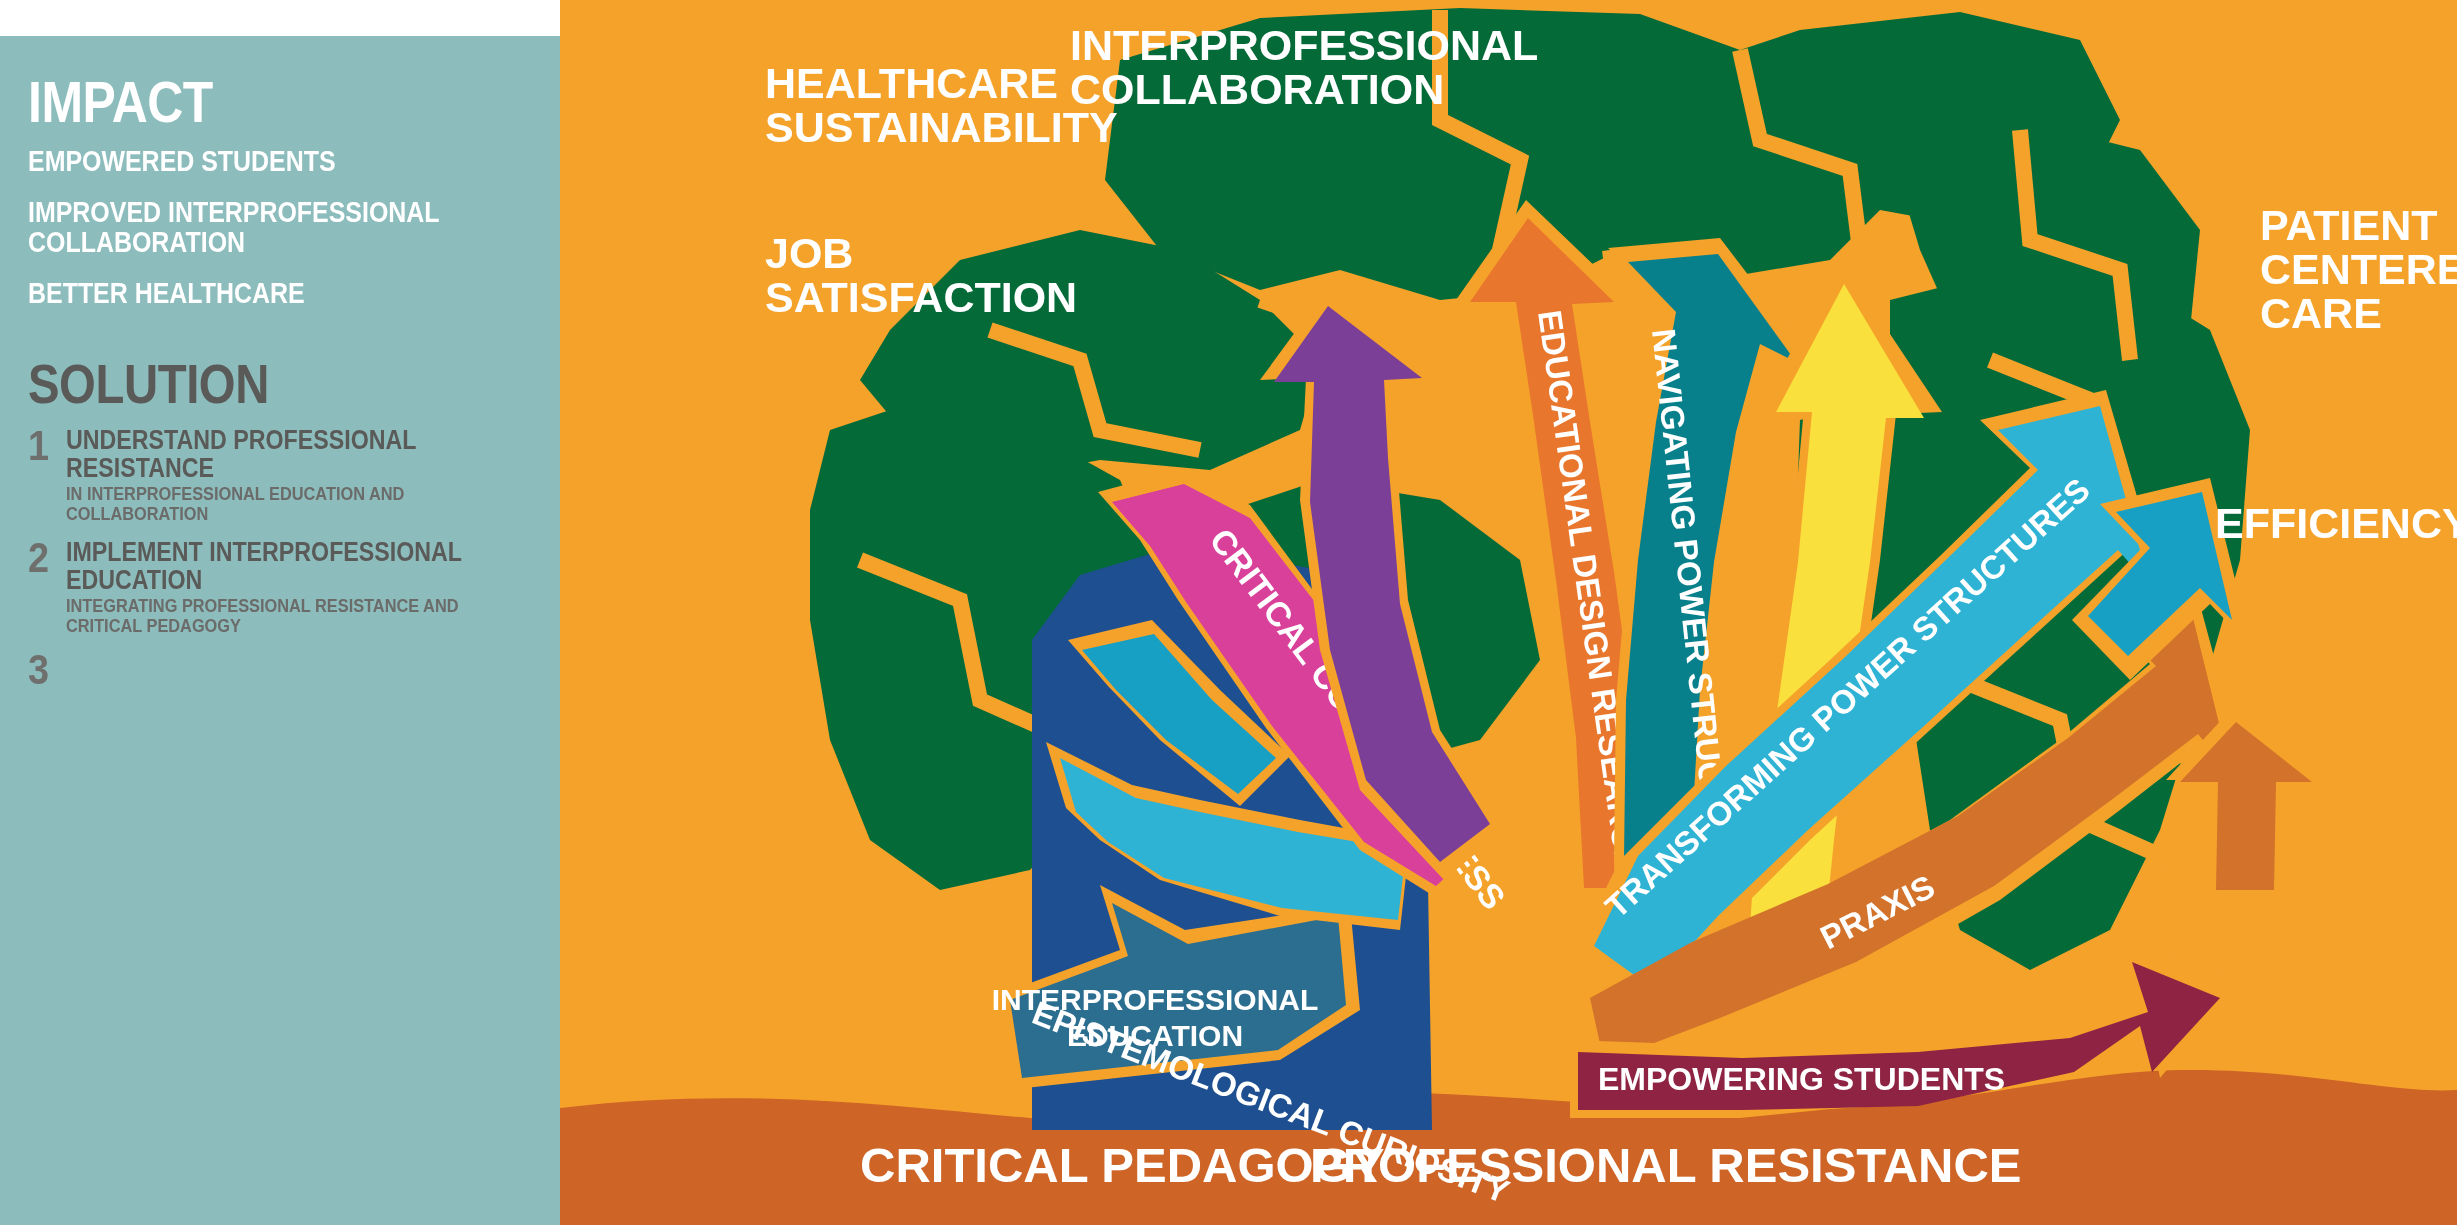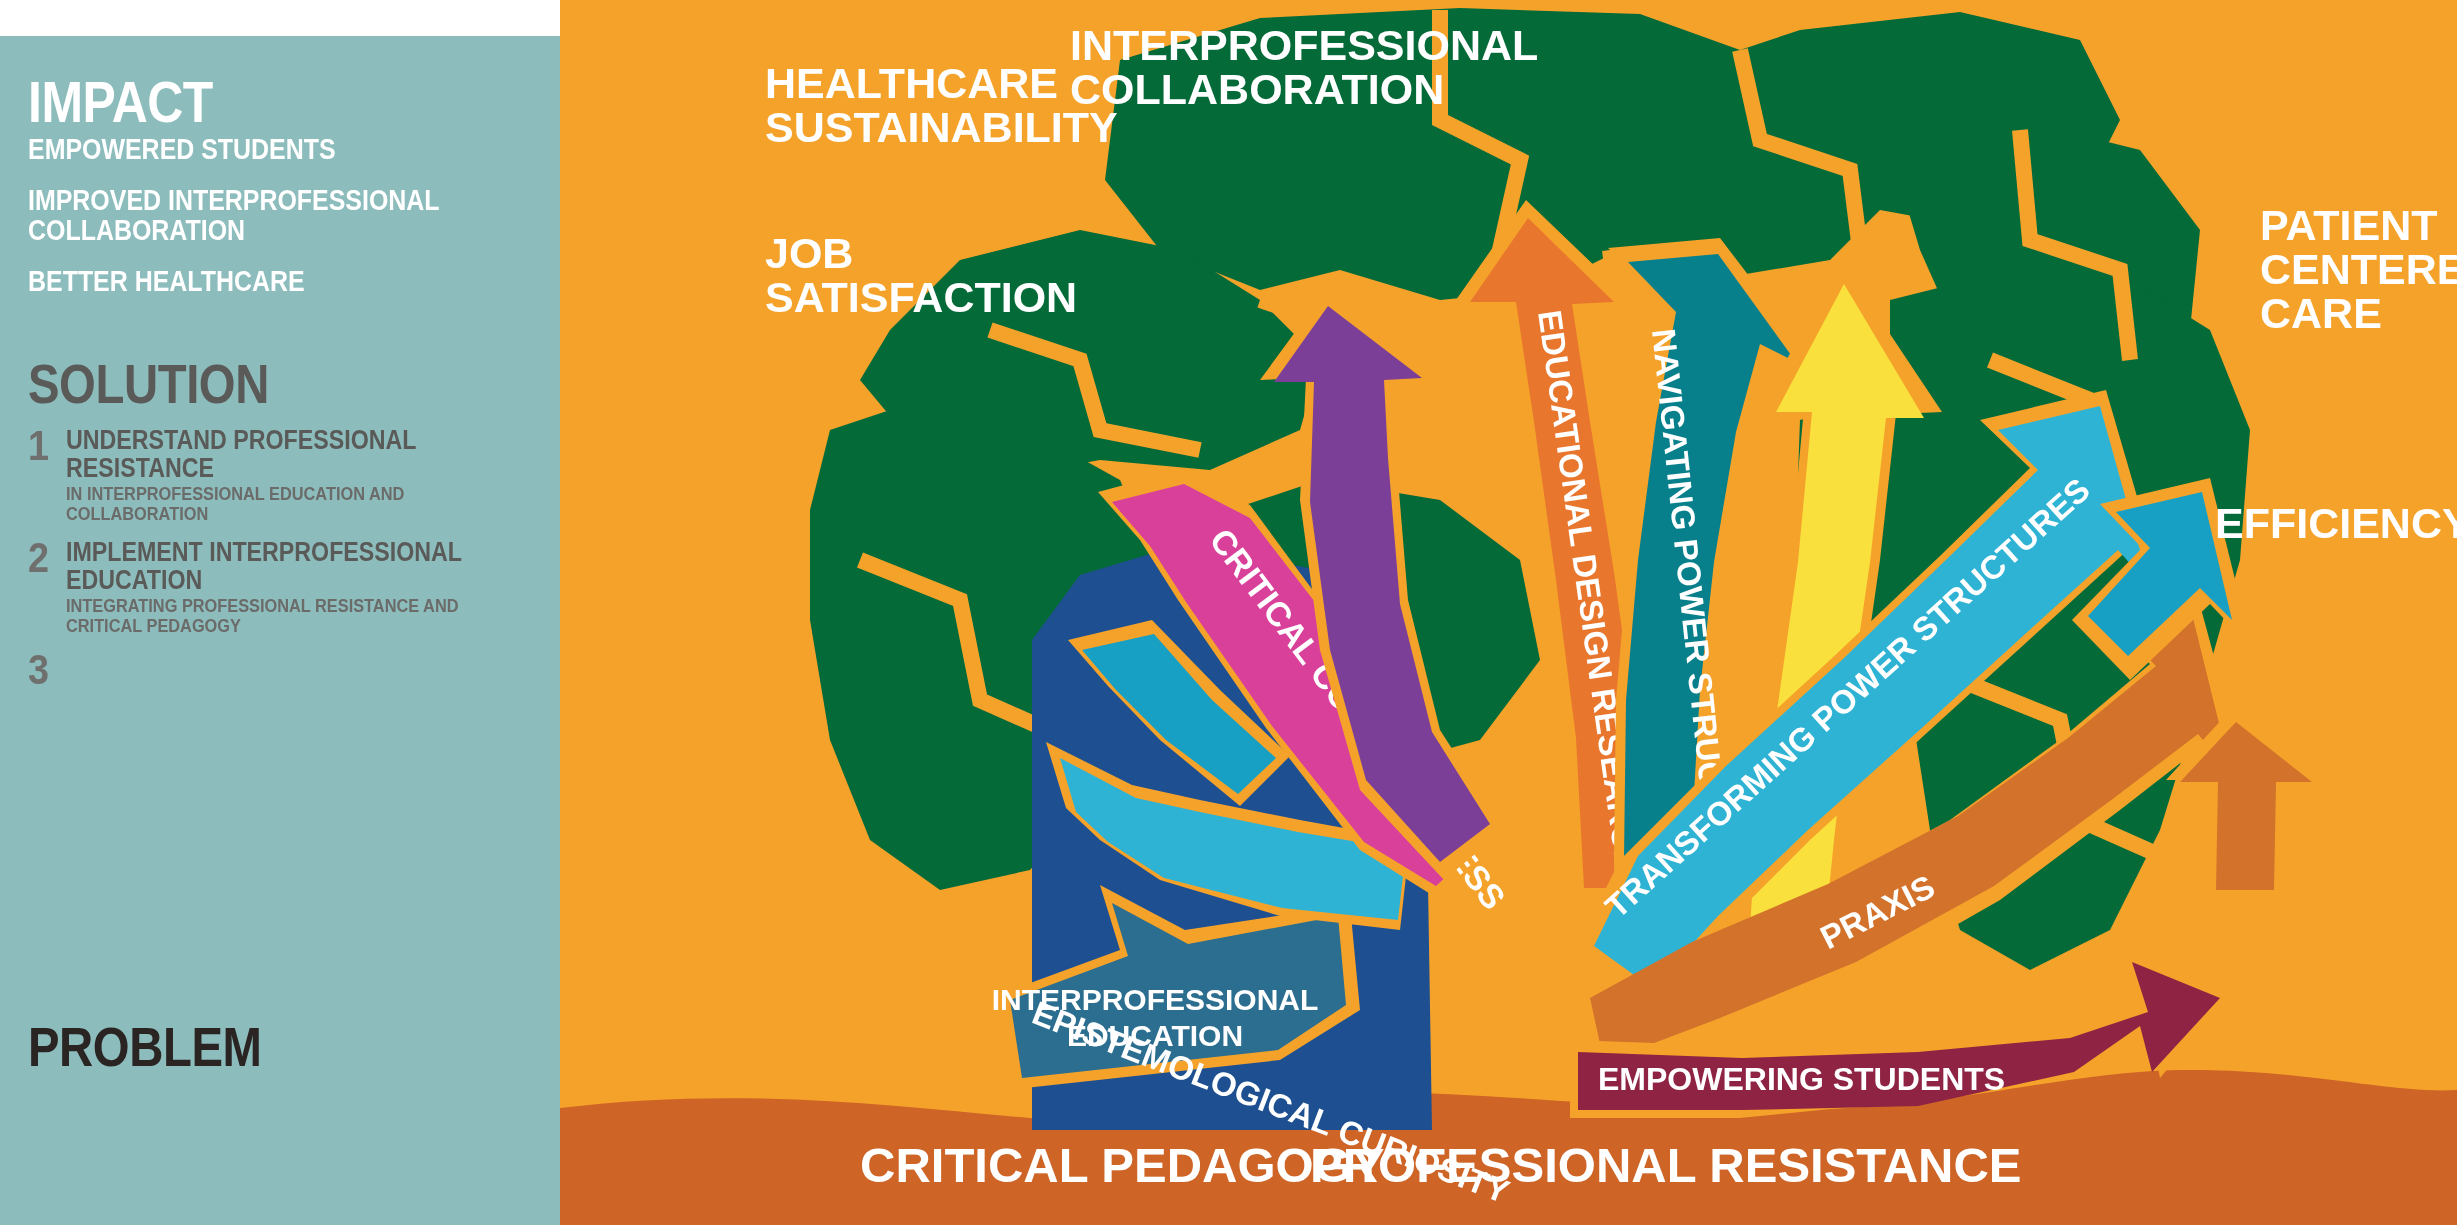--- a/index.html
+++ b/index.html
@@ -63,21 +63,21 @@
 <body>
 
 <div id="root">
 
   <div class="left-panel">
 
     <div class="blk" style="top:38px;">
       <div class="h-impact">IMPACT</div>
     </div>
 
-    <div class="blk" style="top:98px;width:520px;">
+    <div class="blk" style="top:110px;width:520px;">
       <div class="impact-item" style="white-space:pre-line;">EMPOWERED STUDENTS</div>
       <div class="impact-item" style="white-space:pre-line;">IMPROVED INTERPROFESSIONAL
 COLLABORATION</div>
       <div class="impact-item" style="white-space:pre-line;">BETTER HEALTHCARE</div>
     </div>
 
     <div class="blk" style="top:322px;text-align:right;">
       <div class="h-solution">SOLUTION</div>
     </div>
 
@@ -98,23 +98,20 @@
           <div class="sol-sub">INTEGRATING PROFESSIONAL RESISTANCE AND CRITICAL PEDAGOGY</div>
         </div>
       </div>
 
       <div class="sol-row">
         <div class="sol-num">3</div>
       </div>
 
     </div>
 
-    <div class="blk" style="top:985px;">
-      <div class="h-problem">PROBLEM</div>
-    </div>
 
 
   </div>
 
   <div class="right-panel">
     <svg class="tree" viewBox="0 0 1897 1225" preserveAspectRatio="none">
 
       <g>
 
         <path fill="#046a38" d="M560,60 L700,18 L900,8 L1080,14 L1180,50 L1240,30 L1400,12 L1520,40

